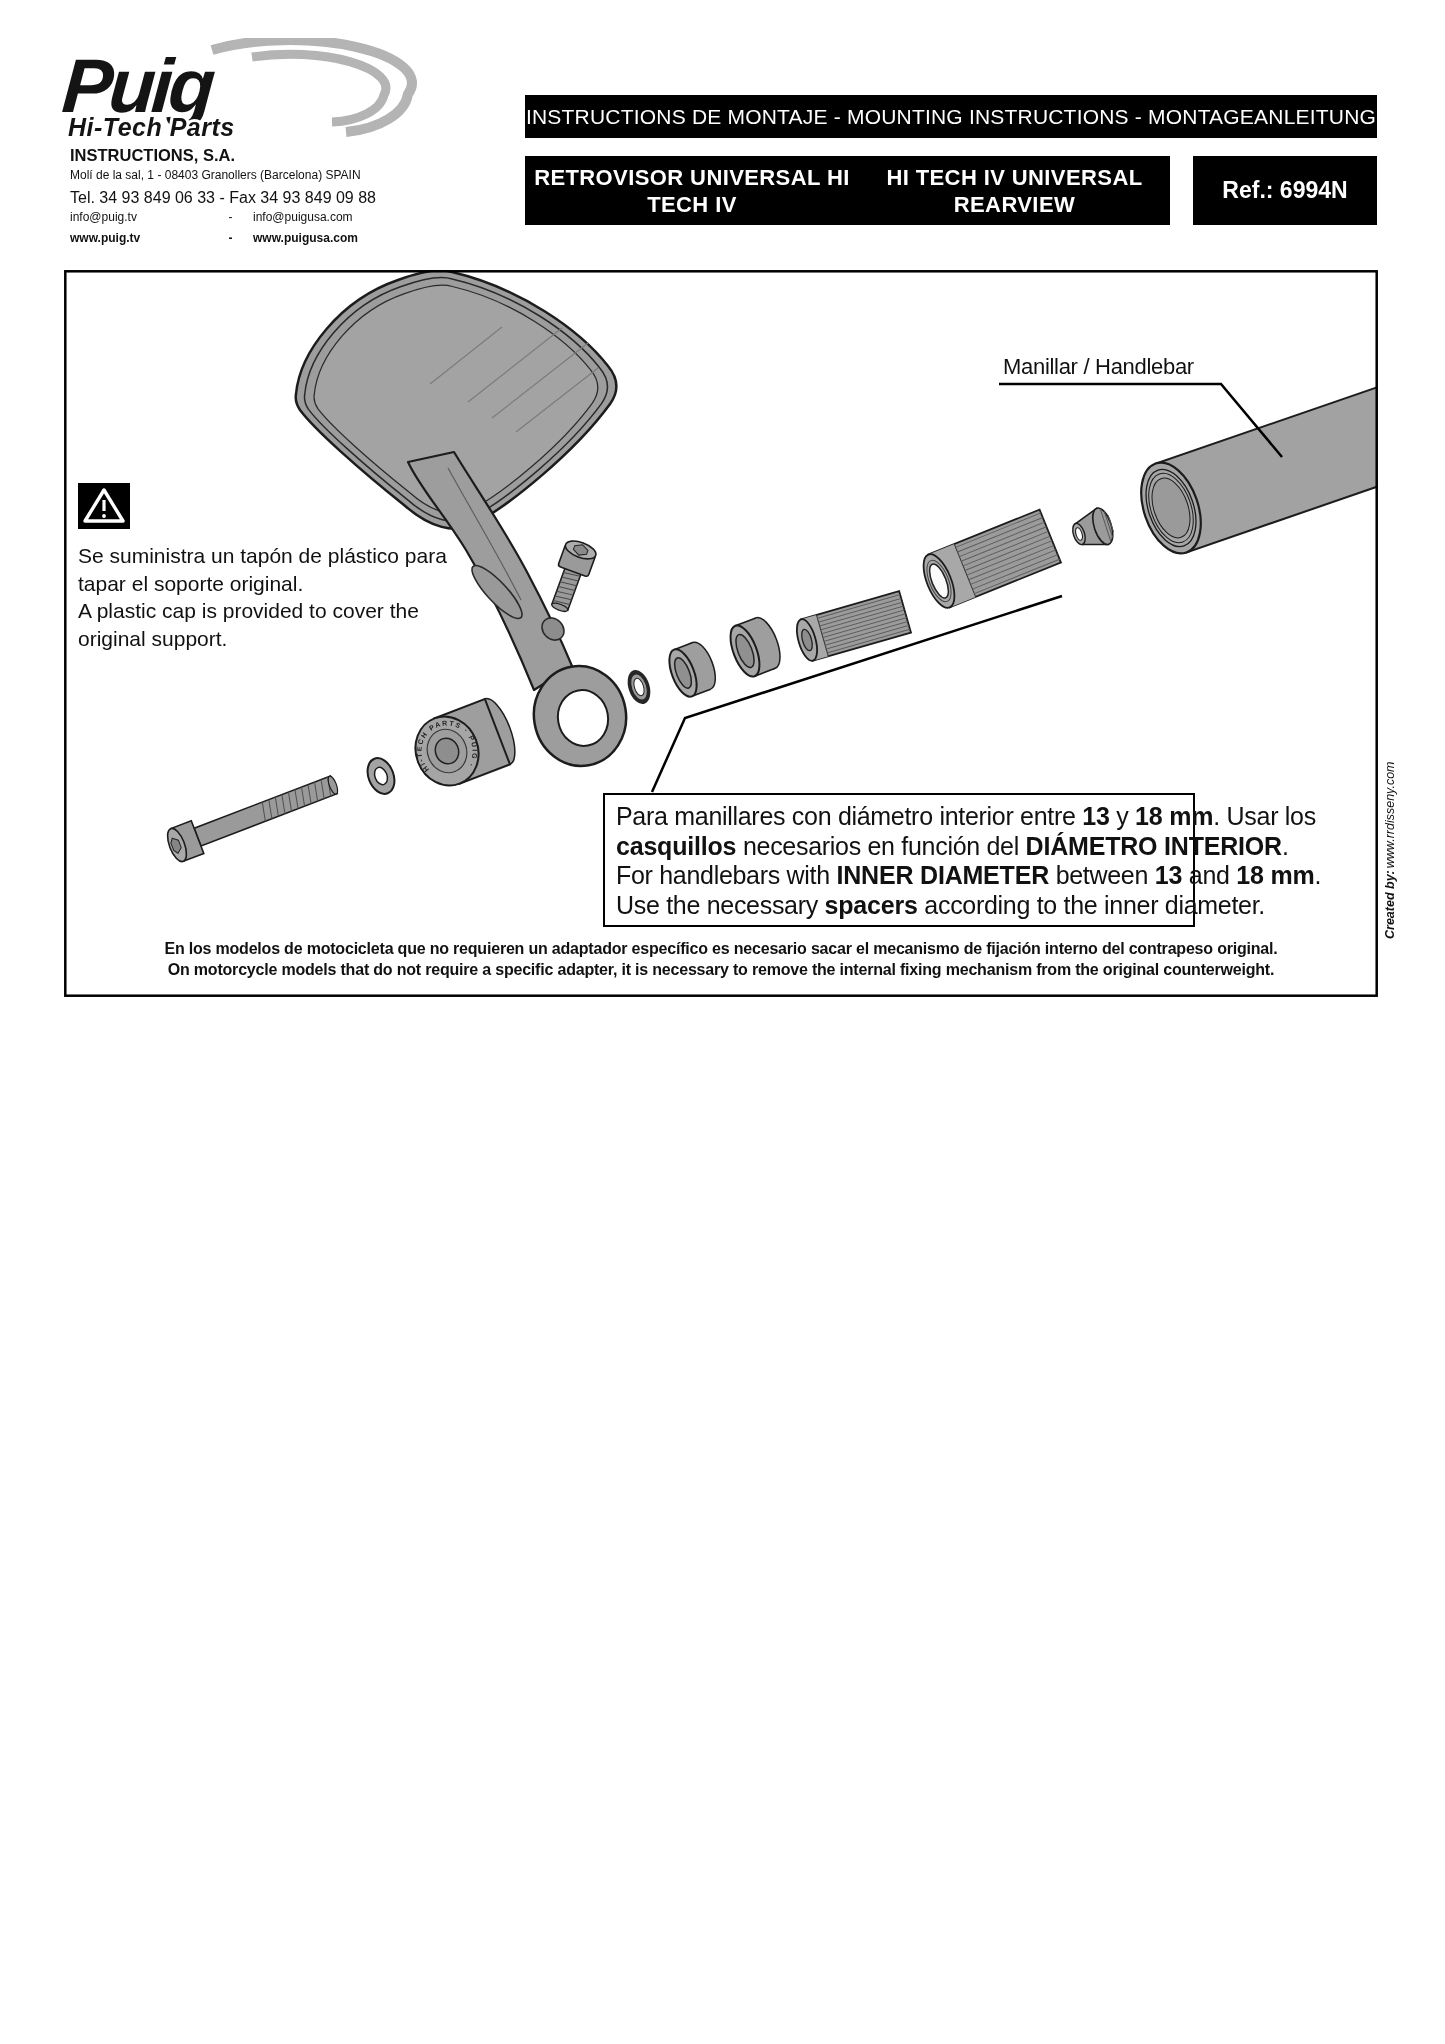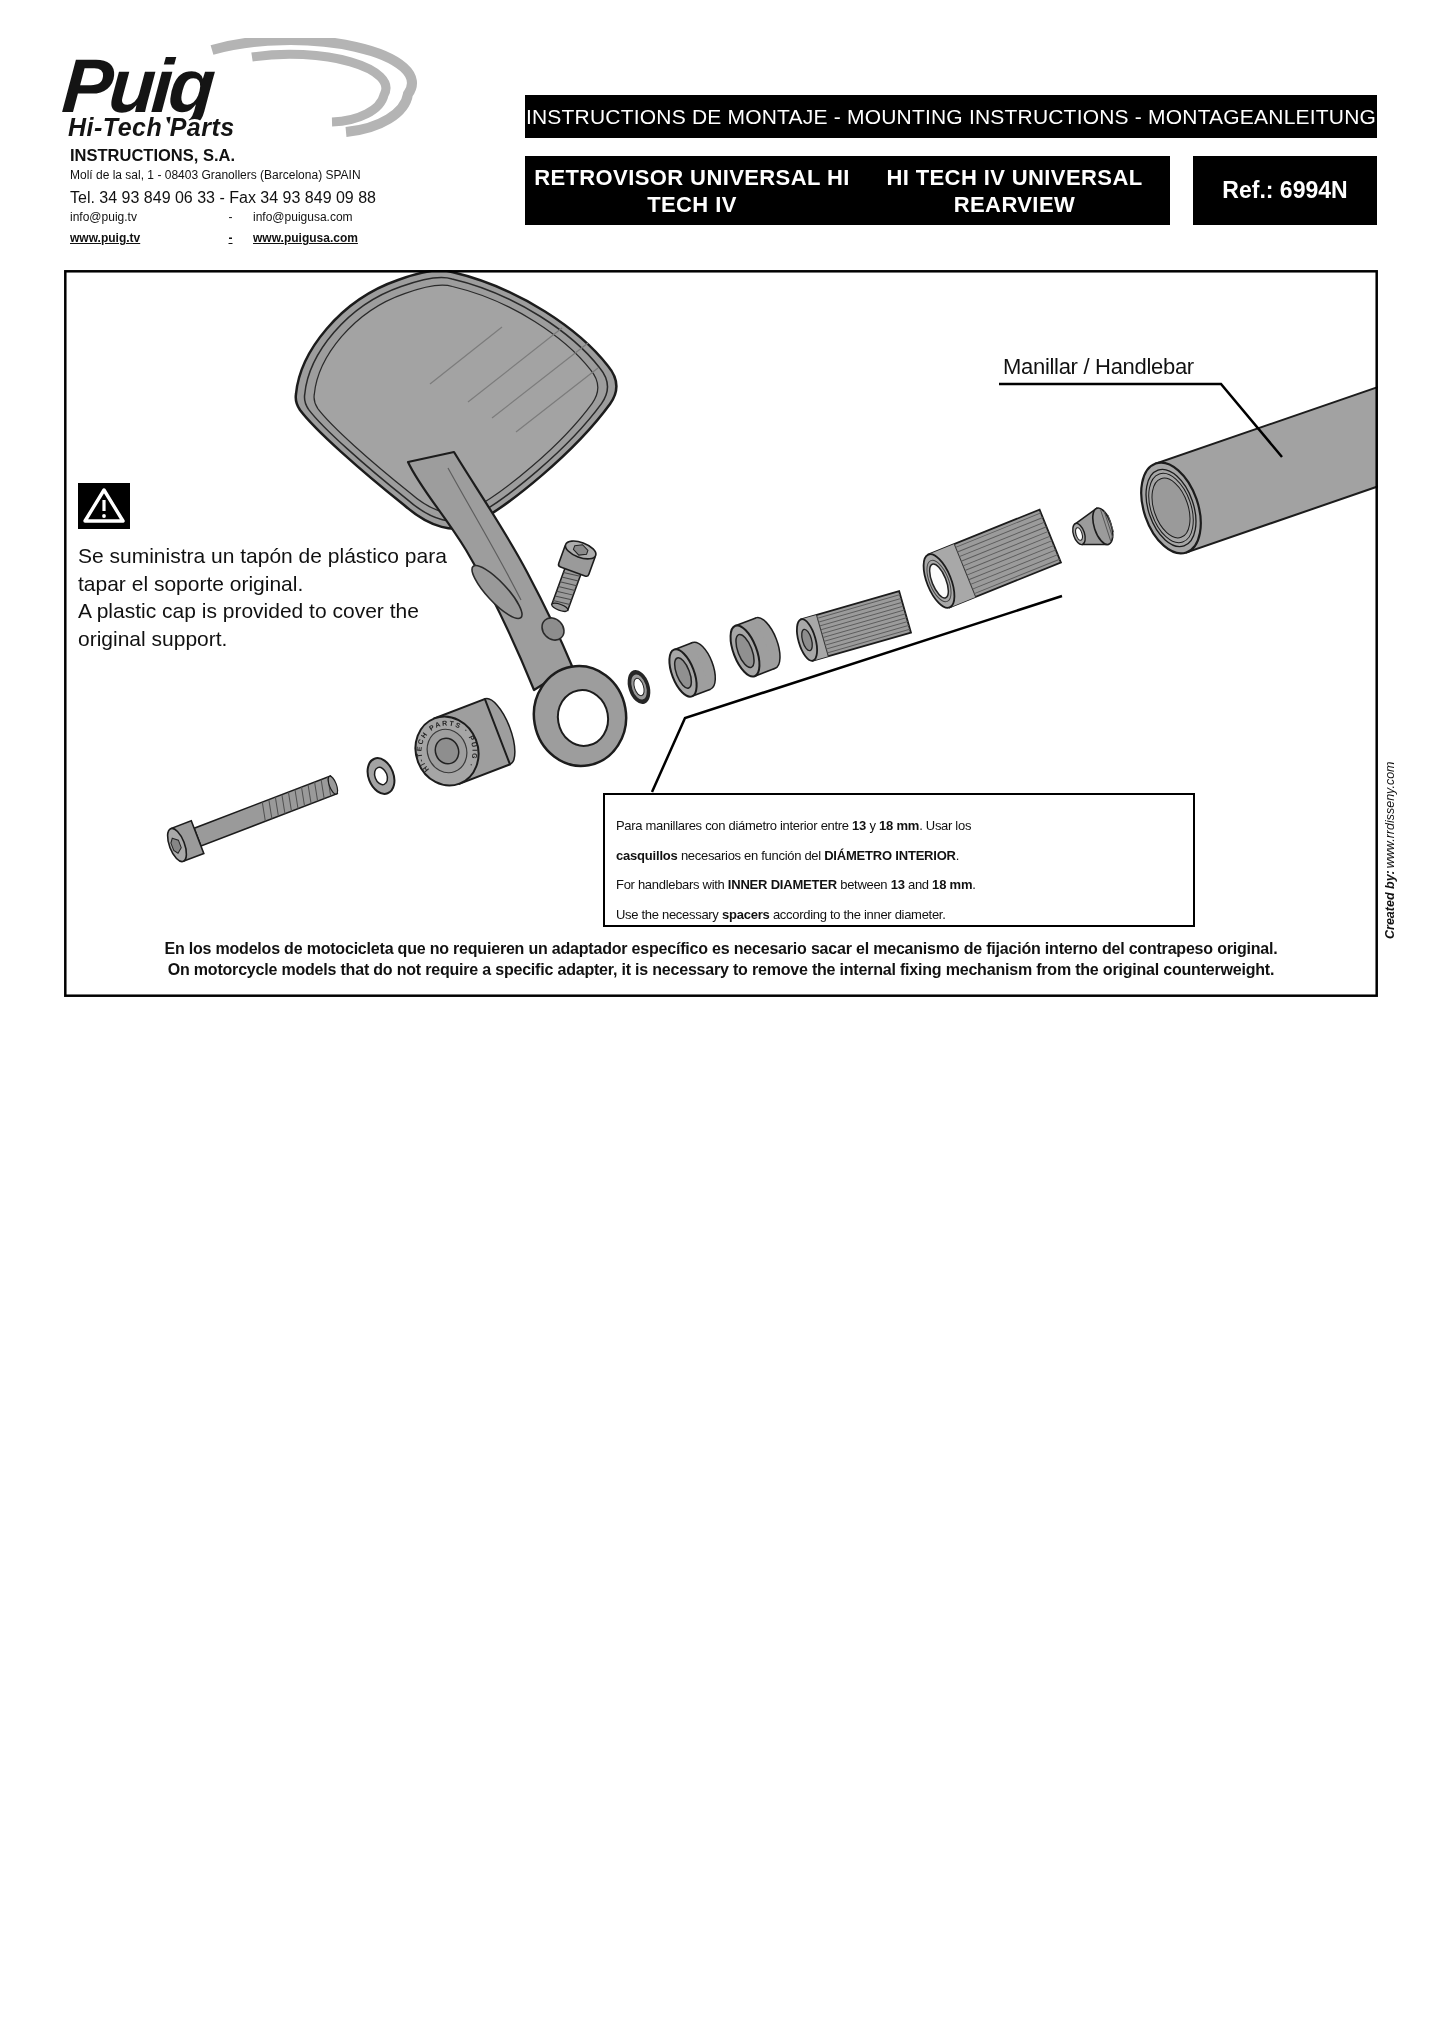--- a/index.html
+++ b/index.html
@@ -17,21 +17,21 @@
   .bar{background:#000;color:#fff;display:flex;align-items:center;justify-content:center;text-align:center;}
   .bar1{left:525px;top:95px;width:852px;height:43px;font-size:21px;letter-spacing:0.2px;}
   .bar2{left:525px;top:156px;width:645px;height:69px;font-size:22px;font-weight:bold;line-height:27px;flex-direction:row;letter-spacing:0.4px;}
   .refbox{left:1193px;top:156px;width:184px;height:69px;font-size:23px;font-weight:bold;}
   
   .diagram-svg{left:64px;top:270px;width:1314px;height:727px;}
   .warn-icon{left:78px;top:483px;}
   .warn-text{left:78px;top:542px;font-size:21px;line-height:27.5px;white-space:nowrap;}
   .hb-label{left:1003px;top:354px;font-size:22px;letter-spacing:-0.3px;white-space:nowrap;}
   .spacer-box{left:603px;top:793px;width:592px;height:134px;background:#fff;border:2.5px solid #000;
-              box-sizing:border-box;padding:16px 11px 0 11px;font-size:13px;letter-spacing:-0.3px;line-height:29.5px;z-index:3;}
+              box-sizing:border-box;padding:7px 11px 0 11px;font-size:25px;letter-spacing:-0.3px;line-height:29.5px;z-index:3;}
   .spacer-box .ln{white-space:nowrap;}
   .spacer-box b{letter-spacing:-0.2px;}
   .bottom-notes{left:64px;top:939px;width:1314px;text-align:center;font-size:16px;font-weight:bold;
                 line-height:20.5px;letter-spacing:-0.2px;z-index:2;}
   .credit{left:1383px;top:939px;width:172px;font-size:12.5px;font-style:italic;white-space:nowrap;
           transform:rotate(-90deg);transform-origin:0 0;}
   .credit b{margin-right:2px;}
   svg text{font-family:"Liberation Sans","DejaVu Sans",sans-serif;}
 </style>
 </head>
@@ -49,21 +49,21 @@
   </svg>
 
   <div class="abs company">INSTRUCTIONS, S.A.</div>
   <div class="abs addr1">Molí de la sal, 1  -  08403 Granollers (Barcelona) SPAIN</div>
   <div class="abs addr2">Tel. 34 93 849 06 33  -  Fax 34 93 849 09 88</div>
   <div class="abs contact" style="top:210px;">
     <span class="c1">info@puig.tv</span>
     <span class="cd">-</span>
     <span class="c2">info@puigusa.com</span>
   </div>
-  <div class="abs contact bold" style="top:231px;text-decoration:underline;">
+  <div class="abs contact bold" style="top:231px;">
     <span class="c1">www.puig.tv</span>
     <span class="cd">-</span>
     <span class="c2">www.puigusa.com</span>
   </div>
 
   <div class="abs bar bar1">INSTRUCTIONS DE MONTAJE - MOUNTING INSTRUCTIONS - MONTAGEANLEITUNG</div>
   <div class="abs bar bar2">
     <div>RETROVISOR UNIVERSAL HI TECH IV</div>
     <div>HI TECH IV UNIVERSAL REARVIEW</div>
   </div>

